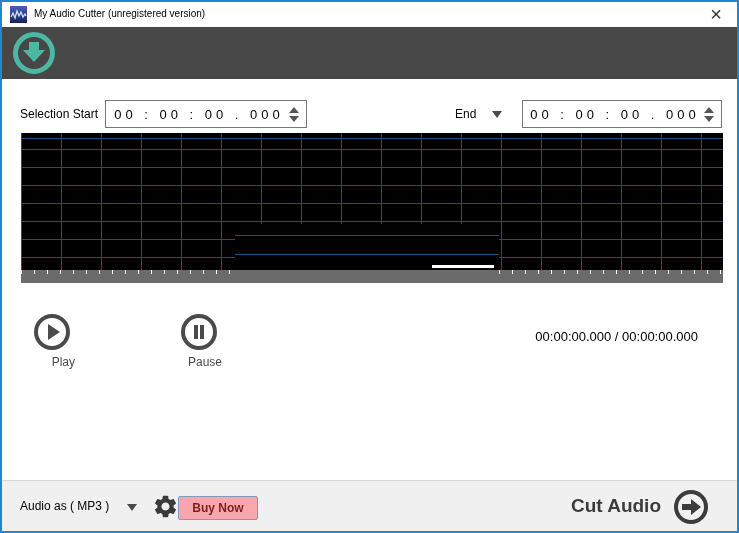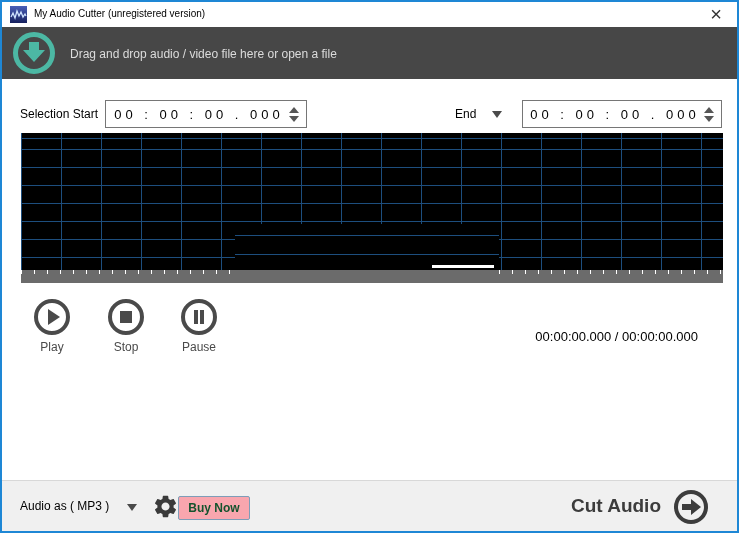--- a/index.html
+++ b/index.html
@@ -53,42 +53,42 @@
   .wave-anomaly { position:absolute; left:214px; top:91px; width:264px; height:46px; background:#000; }
   .wave-anomaly .hline { position:absolute; left:0; width:100%; height:1px; background:#1d4e7e; }
   .hline1 { top:11px; } .hline2 { top:30px; }
   .wave-white-seg { position:absolute; left:197px; top:41px; width:62px; height:3px; background:#fff; }
   .scrollbar { position:absolute; left:19px; top:268px; width:702px; height:13px; background:#6b6b6b; }
   .ticks { position:absolute; top:0; height:4px;
     background-image:repeating-linear-gradient(90deg, #ffffff 0, #ffffff 1px, transparent 1px, transparent 13px); }
   .ticks-left  { left:0; width:214px; }
   .ticks-right { left:478px; width:224px; }
   
-  .transport-btn { position:absolute; width:46px; text-align:center; top:296px; }
+  .transport-btn { position:absolute; width:46px; text-align:right; top:311px; }
   .btn-play  { left:27px; } .btn-stop { left:101px; } .btn-pause { left:174px; }
   .transport-btn svg { display:block; margin:0 auto; }
   .transport-label { font-size:12px; color:#4a4a4a; margin-top:4px; }
   .time-display { position:absolute; right:39px; top:327px; font-size:13px; color:#000; white-space:nowrap; }
   
   .fadebar { position:absolute; left:18px; top:399px; width:704px; height:64px; background:#e4eef5; }
   .fade-label { position:absolute; font-size:12px; color:#1a1a1a; white-space:nowrap; }
   .fade-in-label  { left:159px; top:25px; }
   .fade-out-label { left:432px; top:25px; }
   .fade-dd { position:absolute; width:0; height:0; border-left:6px solid transparent; border-right:6px solid transparent; border-top:8px solid #4a4a4a; }
   .fade-dd-in  { left:259px; top:27px; }
   .fade-dd-out { left:538px; top:27px; }
   
   .footer { position:absolute; left:0; right:0; bottom:0; height:51px; background:#f0f0f0; border-top:1px solid #d8d8d8; }
   .saveas-label { position:absolute; left:18px; top:18px; font-size:12px; color:#000; white-space:nowrap; }
   .saveas-dd { left:125px; top:23px; }
   .gear { position:absolute; left:150px; top:12px; width:27px; height:27px; }
   .buynow {
-    position:absolute; left:176px; top:15px; width:72px; height:24px;
+    position:absolute; left:176px; top:15px; width:80px; height:24px;
     background:#f9a6ae; border:1px solid #7e9db8; border-radius:2px;
-    font-size:12px; font-weight:bold; color:#14532d; text-align:center; line-height:22px;
+    font-size:12px; font-weight:bold; color:#7f1d1d; text-align:center; line-height:22px;
     font-family:"Liberation Sans", sans-serif;
   }
   .cutaudio { position:absolute; right:76px; top:14px; font-size:19px; font-weight:bold; color:#3c3c3c; white-space:nowrap; }
   .cutaudio-icon { position:absolute; right:28px; top:8px; width:36px; height:36px; }
 </style>
 </head>
 <body>
 
 <div class="window">
 
@@ -109,21 +109,20 @@
     <div class="close-btn">×</div>
   </div>
 
   <div class="dropzone">
     <span class="dropzone-icon">
       <svg width="44" height="44" viewBox="0 0 44 44">
         <circle cx="22" cy="22" r="18.5" fill="none" stroke="#4cb8a4" stroke-width="5"></circle>
         <path d="M17 11 h10 v8 h6 L22 31 L11 19 h6 Z" fill="#4cb8a4"></path>
       </svg>
     </span>
-    <span class="dropzone-text">Drag and drop audio / video file here or open a file</span>
   </div>
 
   <span class="sel-label lbl-start">Selection Start</span>
   <div class="spinner spin-start">
     <span class="spin-value">00 : 00 : 00 . 000</span>
     <span class="spin-arrows">
       <span class="tri-up"></span>
       <span class="tri-down"></span>
     </span>
   </div>
@@ -150,27 +149,20 @@
     <div class="ticks ticks-right"></div>
   </div>
 
   <div class="transport-btn btn-play">
     <svg width="38" height="38" viewBox="0 0 38 38">
       <circle cx="19" cy="19" r="16" fill="none" stroke="#4a4a4a" stroke-width="4"></circle>
       <path d="M15 11 L27 19 L15 27 Z" fill="#4a4a4a"></path>
     </svg>
     <div class="transport-label">Play</div>
   </div>
-  <div class="transport-btn btn-stop">
-    <svg width="38" height="38" viewBox="0 0 38 38">
-      <circle cx="19" cy="19" r="16" fill="none" stroke="#4a4a4a" stroke-width="4"></circle>
-      <rect x="13" y="13" width="12" height="12" fill="#4a4a4a"></rect>
-    </svg>
-    <div class="transport-label">Stop</div>
-  </div>
   <div class="transport-btn btn-pause">
     <svg width="38" height="38" viewBox="0 0 38 38">
       <circle cx="19" cy="19" r="16" fill="none" stroke="#4a4a4a" stroke-width="4"></circle>
       <rect x="14" y="12" width="4" height="14" fill="#4a4a4a"></rect>
       <rect x="20" y="12" width="4" height="14" fill="#4a4a4a"></rect>
     </svg>
     <div class="transport-label">Pause</div>
   </div>
   <span class="time-display">00:00:00.000 / 00:00:00.000</span>
 

